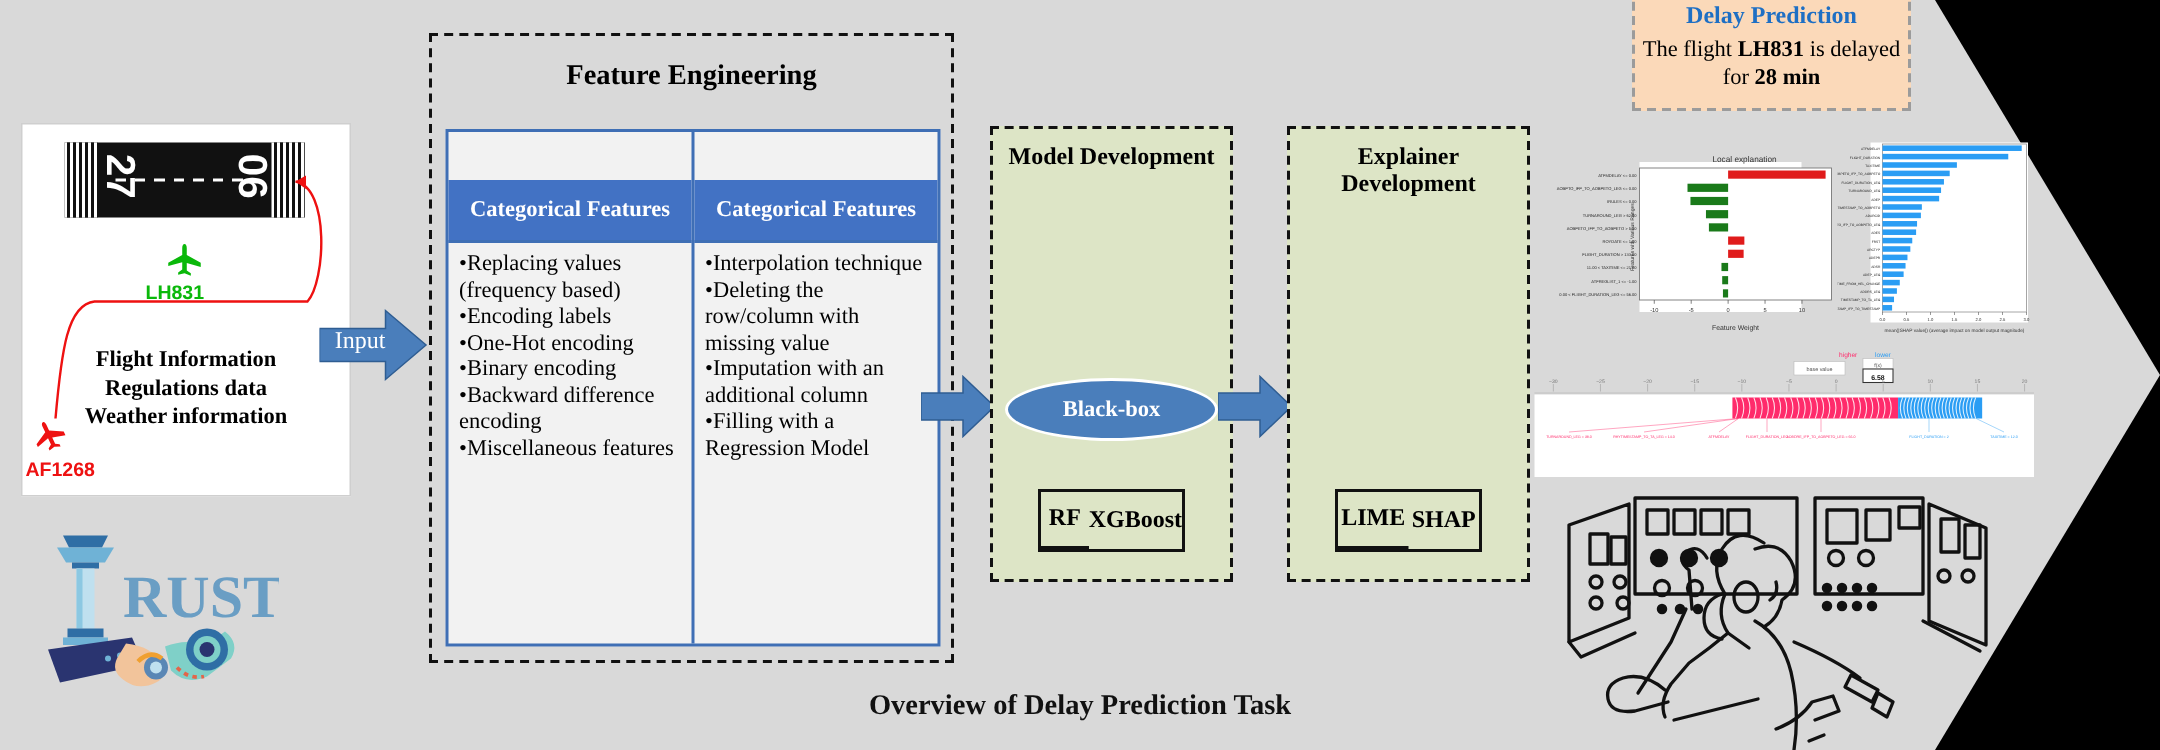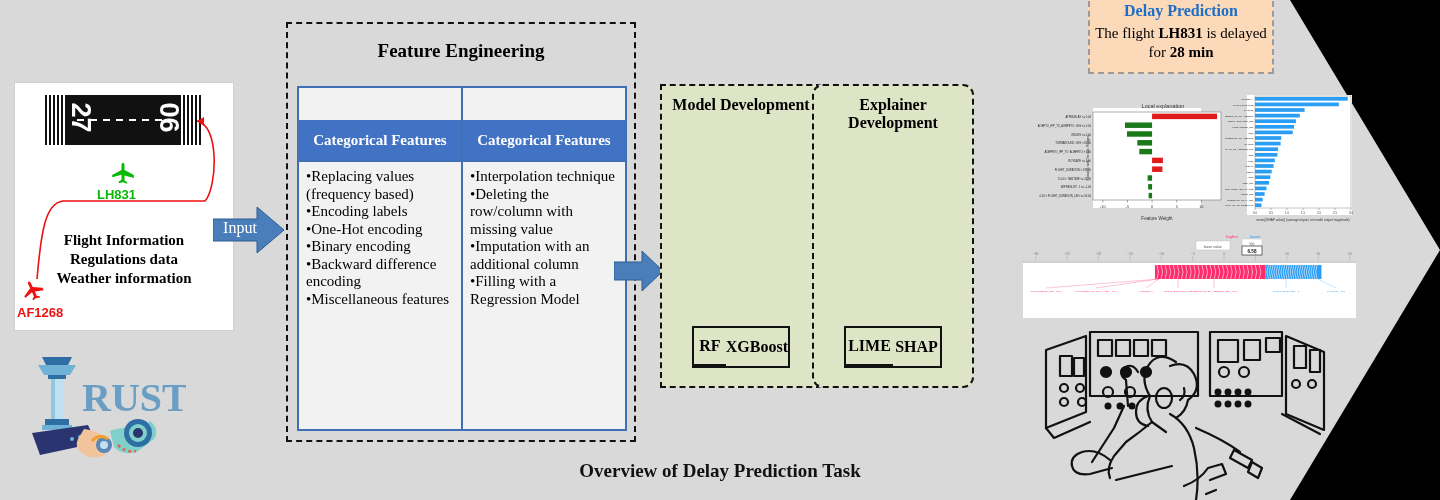--- a/index.html
+++ b/index.html
@@ -58,21 +58,21 @@
   .fe-head{background:#4272c4;color:#fff;font:bold 15px "Liberation Serif",serif;
     height:40px;display:flex;align-items:center;justify-content:center;
     border-bottom:2px solid #3f6fb5;text-align:center;margin-top:32px;}
   .fe-body{padding:6px 6px 0 7px;font:15px "Liberation Serif",serif;line-height:1.17;color:#000;}
   .fe-body div{margin:0;}
 
   
   .mod-box{position:absolute;border:2.5px dashed #111;box-sizing:border-box;
     background:#dde5c6;}
   #model-box{left:660px;top:84px;width:162px;height:304px;}
-  #explainer-box{left:812px;top:84px;width:162px;height:304px;border-radius:11px;}
+  #explainer-box{left:858px;top:84px;width:162px;height:304px;}
   .mod-title{position:absolute;left:0;right:0;top:10px;text-align:center;
     font:bold 16px "Liberation Serif",serif;line-height:1.15;}
   .ellipse{position:absolute;left:8px;right:8px;top:172px;height:38px;
     border-radius:50%;background:#4a7ebb;border:2px solid #fff;
     display:flex;align-items:center;justify-content:center;
     color:#fff;font:bold 15px "Liberation Serif",serif;}
   #model-box .ellipse{top:166px;}
   #explainer-box .ellipse{top:166px;}
   .mod-stack{position:absolute;left:30px;right:30px;top:240px;bottom:18px;
     border:2px solid #111;box-sizing:border-box;display:flex;flex-direction:row;text-align:right;}
@@ -179,20 +179,21 @@
       </div>
     </div>
   </div>
 
   <svg class="blk-arrow" style="left:614px;top:250px;" viewBox="0 0 50 42">
     <polygon points="0,12 28,12 28,1 49,21 28,41 28,30 0,30" fill="#4a7ebb" stroke="#2f5d92" stroke-width="1"></polygon>
   </svg>
 
   <div class="mod-box" id="model-box">
     <div class="mod-title">Model Development</div>
+    <div class="ellipse">Black-box</div>
     <div class="mod-stack">
       <div class="mod-cell top">RF</div>
       <div class="mod-cell">XGBoost</div>
     </div>
   </div>
 
   <svg class="blk-arrow" style="left:812px;top:250px;" viewBox="0 0 50 42">
     <polygon points="0,12 28,12 28,1 49,21 28,41 28,30 0,30" fill="#4a7ebb" stroke="#2f5d92" stroke-width="1"></polygon>
   </svg>
 

